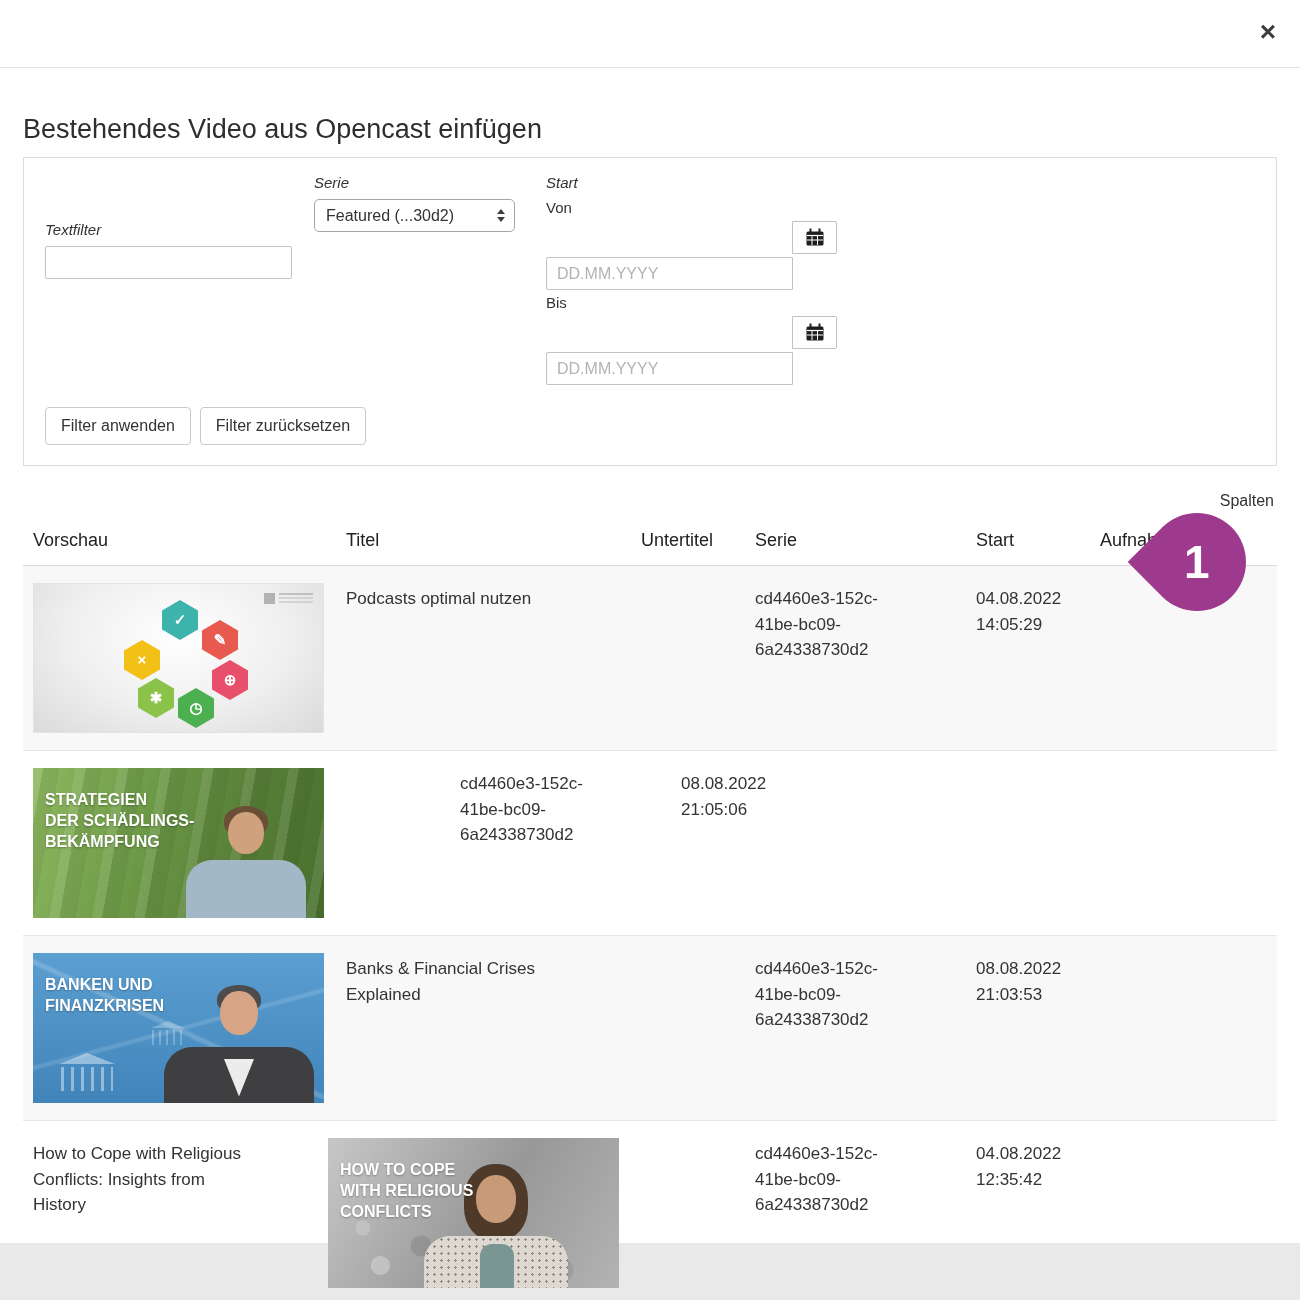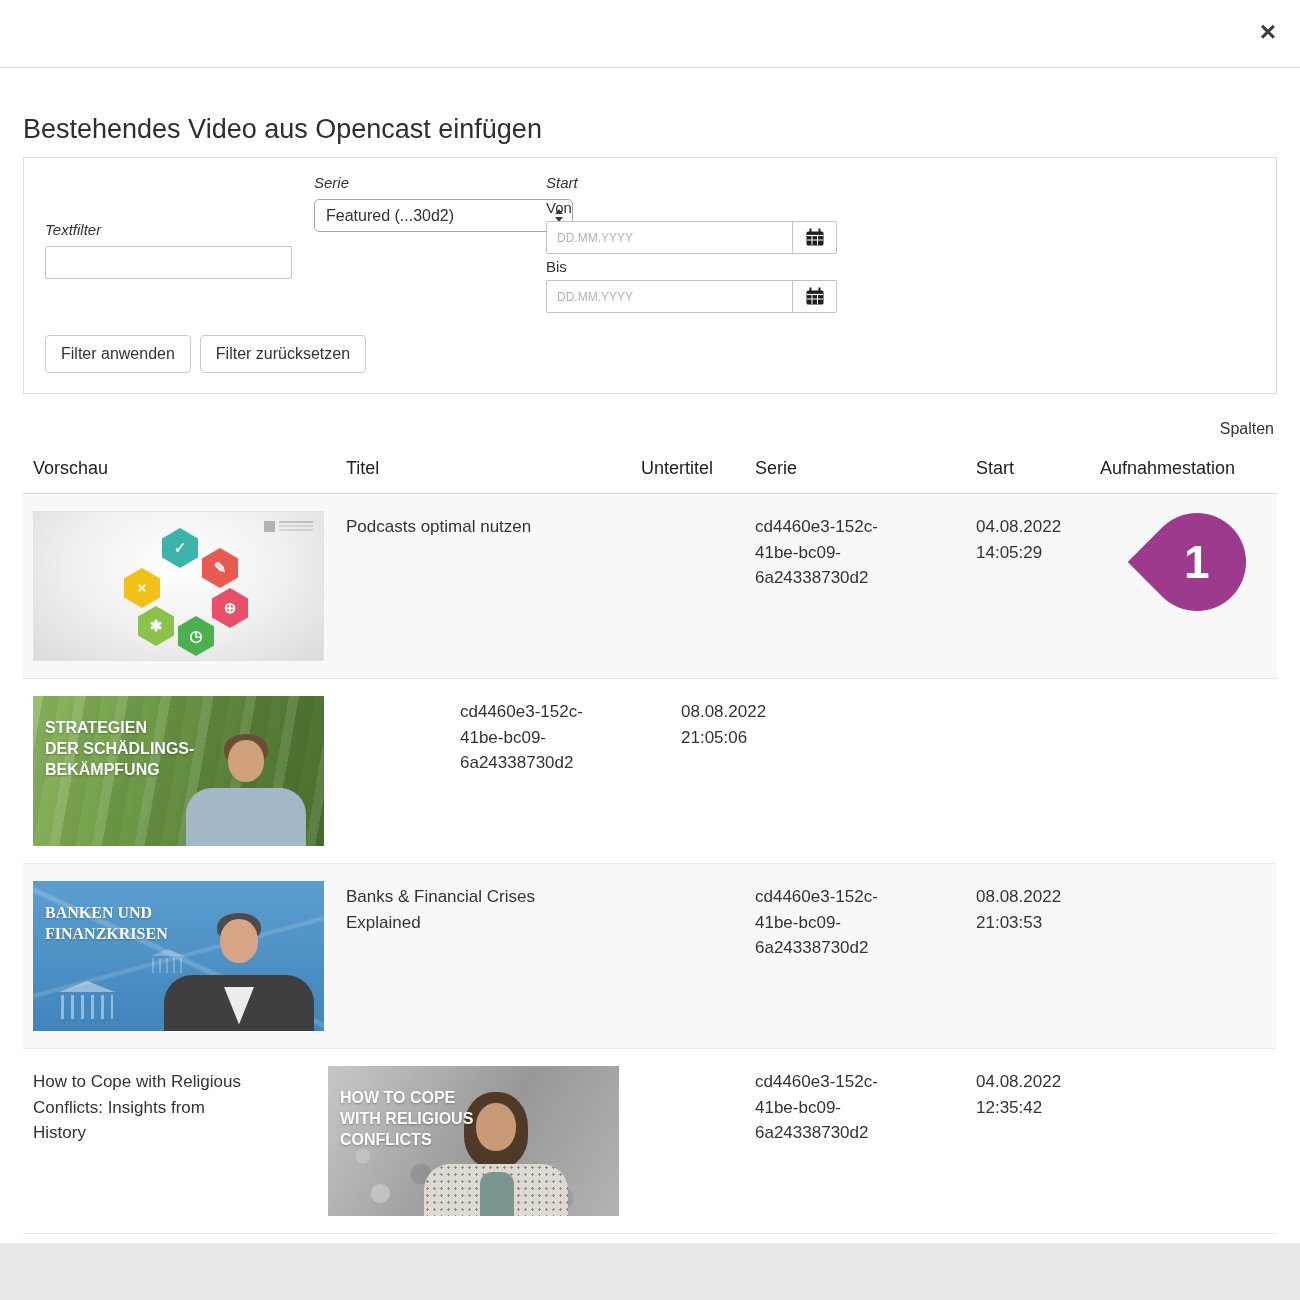--- a/index.html
+++ b/index.html
@@ -18,28 +18,28 @@
   .content { padding:0 23px; }
   .page-title { font-size:27px; font-weight:400; color:#2e2e2e; margin:46px 0 12px; }
 
   
   .filterbox { border:1px solid #dcdcdc; padding:16px 20px 20px 21px; }
   .filter-row { display:flex; align-items:flex-start; }
   .flabel { font-style:italic; font-size:15px; color:#333; margin-bottom:8px; }
   .fg-text { width:247px; margin-right:22px;margin-top:47px; }
   .text-input { width:247px; height:33px; border:1px solid #c2c2c2; border-radius:2px; padding:0 8px; font-size:16px; font-family:inherit; background:#fff; }
   .fg-serie { width:215px; margin-right:17px; }
-  .select-box { width:259px; height:33px; border:1px solid #a6a6a6; border-radius:5px; background:#fff; display:flex; align-items:center; justify-content:space-between; padding:0 9px 0 11px; font-size:16px; cursor:default; }
+  .select-box { width:201px; height:33px; border:1px solid #a6a6a6; border-radius:5px; background:#fff; display:flex; align-items:center; justify-content:space-between; padding:0 9px 0 11px; font-size:16px; cursor:default; }
   .sel-arrows { display:flex; flex-direction:column; gap:3px; }
   .tri-up { width:0; height:0; border-left:4px solid transparent; border-right:4px solid transparent; border-bottom:5px solid #3c3c3c; }
   .tri-down { width:0; height:0; border-left:4px solid transparent; border-right:4px solid transparent; border-top:5px solid #3c3c3c; }
   .sub-label { font-size:15px; color:#333; margin:2px 0 5px; }
   .dategroup { display:flex; }
   .dategroup + .sub-label { margin-top:4px; }
-  .date-input { width:247px; height:33px; border:1px solid #c2c2c2; border-radius:2px 0 0 2px; padding:0 10px; font-size:12px; font-family:inherit; background:#fff; }
+  .date-input { width:247px; height:33px; border:1px solid #c2c2c2; border-radius:2px 0 0 2px; padding:0 10px; font-size:16px; font-family:inherit; background:#fff;margin-top:36px; }
   .date-input::placeholder, .text-input::placeholder { color:#b3b3b3; }
   .cal-btn { width:45px; height:33px; margin-left:-1px; border:1px solid #c2c2c2; background:#fff; display:flex; align-items:center; justify-content:center; cursor:pointer; border-radius:0 2px 2px 0; }
   .filter-actions { margin-top:22px; display:flex; gap:9px; }
   .btn { background:#fff; border:1px solid #cacaca; border-radius:4px; padding:9px 15px; font-size:16px; color:#333; font-family:inherit; cursor:pointer; }
 
   
   .spalten-row { text-align:right; font-size:16px; color:#333; margin:26px 3px 10px 0; }
   .spalten-link { cursor:pointer; }
   .vtable { width:100%; }
   .thead { display:flex; border-bottom:1px solid #d9d9d9; font-size:18px; color:#222; }
@@ -75,21 +75,21 @@
   .lg-sq { width:11px; height:11px; background:#777; }
   .lg-lines { width:34px; height:11px;
     background:linear-gradient(#999 0 2px, transparent 2px 4px, #bbb 4px 6px, transparent 6px 8px, #bbb 8px 10px, transparent 10px); }
 
   
   .thumb-corn { background:linear-gradient(105deg,#8fb961 0%,#6f9c48 35%,#587f38 68%,#48702e 100%); }
   .thumb-corn::before { content:""; position:absolute; inset:0;
     background:repeating-linear-gradient(100deg, rgba(255,255,255,.10) 0 10px, rgba(0,0,0,.06) 10px 26px, transparent 26px 42px); }
 
   
-  .thumb-bank { background:linear-gradient(180deg,#5b9fd1 0%,#4084ba 100%);font-family:Liberation Serif, serif; }
+  .thumb-bank { background:linear-gradient(180deg,#5b9fd1 0%,#4084ba 100%); }
   .net { position:absolute; inset:0;
     background:linear-gradient(25deg, transparent 48%, rgba(255,255,255,.18) 49%, rgba(255,255,255,.18) 50%, transparent 51%),
                linear-gradient(-15deg, transparent 48%, rgba(255,255,255,.14) 49%, rgba(255,255,255,.14) 50%, transparent 51%); }
   .bank1 { position:absolute; left:26px; bottom:12px; width:56px; height:38px; opacity:.85; }
   .bank1 .roof { position:absolute; top:0; left:0; width:56px; height:11px; background:rgba(255,255,255,.5); clip-path:polygon(50% 0,100% 100%,0 100%); }
   .bank1 .cols { position:absolute; bottom:0; left:2px; width:52px; height:24px;
     background:repeating-linear-gradient(90deg, rgba(255,255,255,.5) 0 3px, transparent 3px 10px); }
   .bank2 { position:absolute; left:118px; bottom:58px; width:34px; height:24px; opacity:.5; }
   .bank2 .roof { position:absolute; top:0; left:0; width:34px; height:7px; background:rgba(255,255,255,.5); clip-path:polygon(50% 0,100% 100%,0 100%); }
   .bank2 .cols { position:absolute; bottom:0; left:1px; width:32px; height:15px;

